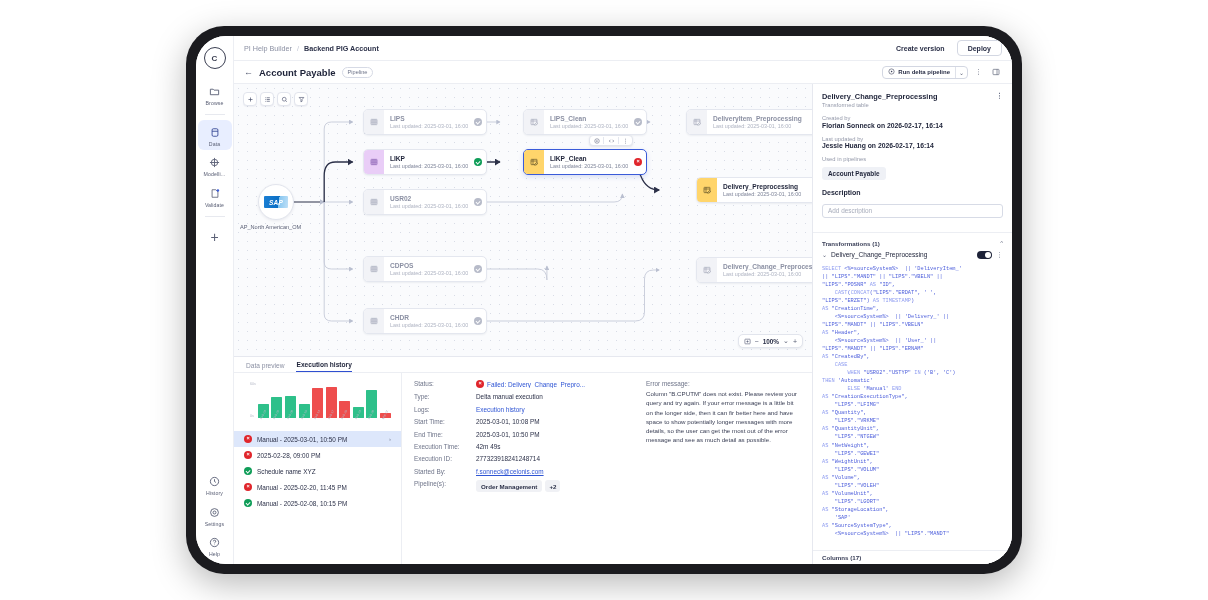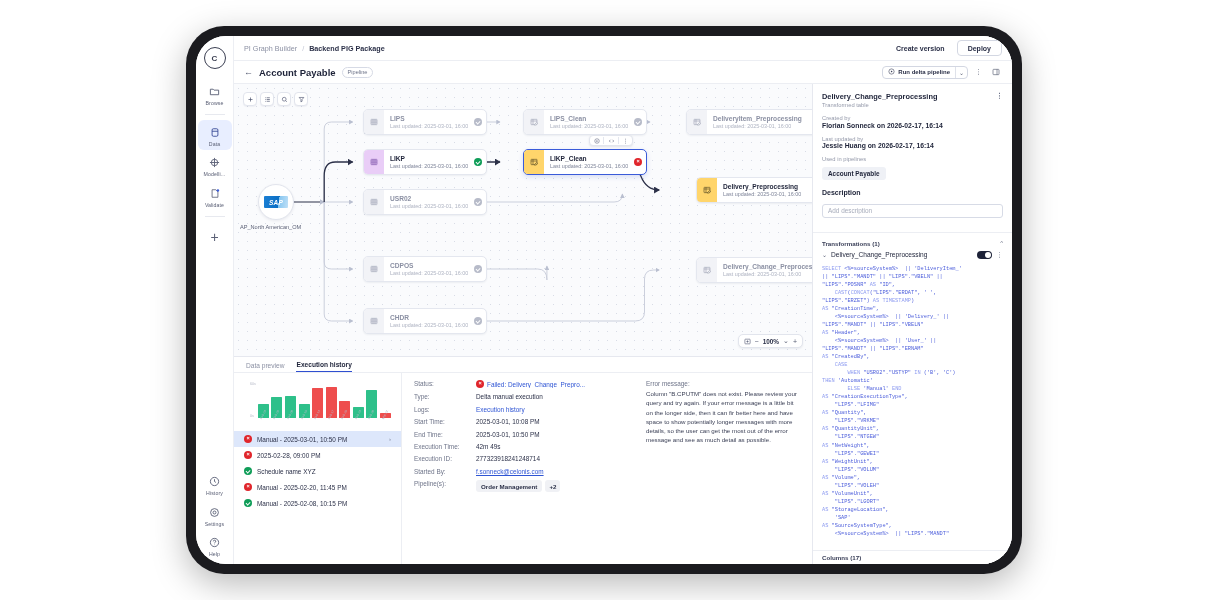--- a/index.html
+++ b/index.html
@@ -307,23 +307,23 @@
               </svg>
           </span>
           <span class="lb">Help</span>
         </div>
       </div>
 
       <div class="main">
 
         <div class="topbar">
           <div class="crumbs">
-            <span class="crumb-muted">PI Graph Builder</span>
+            <span class="crumb-muted">PI Help Builder</span>
             <span class="crumb-sep">/</span>
-            <span class="crumb-cur">Backend PIG Package</span>
+            <span class="crumb-cur">Backend PIG Account</span>
           </div>
           <div class="topbar-right">
             <div class="btn-ghost">Create version</div>
             <div class="btn-outline">Deploy</div>
           </div>
         </div>
 
         <div class="subbar">
           <span class="back-arrow">←</span>
           <span class="page-title">Account Payable</span>

